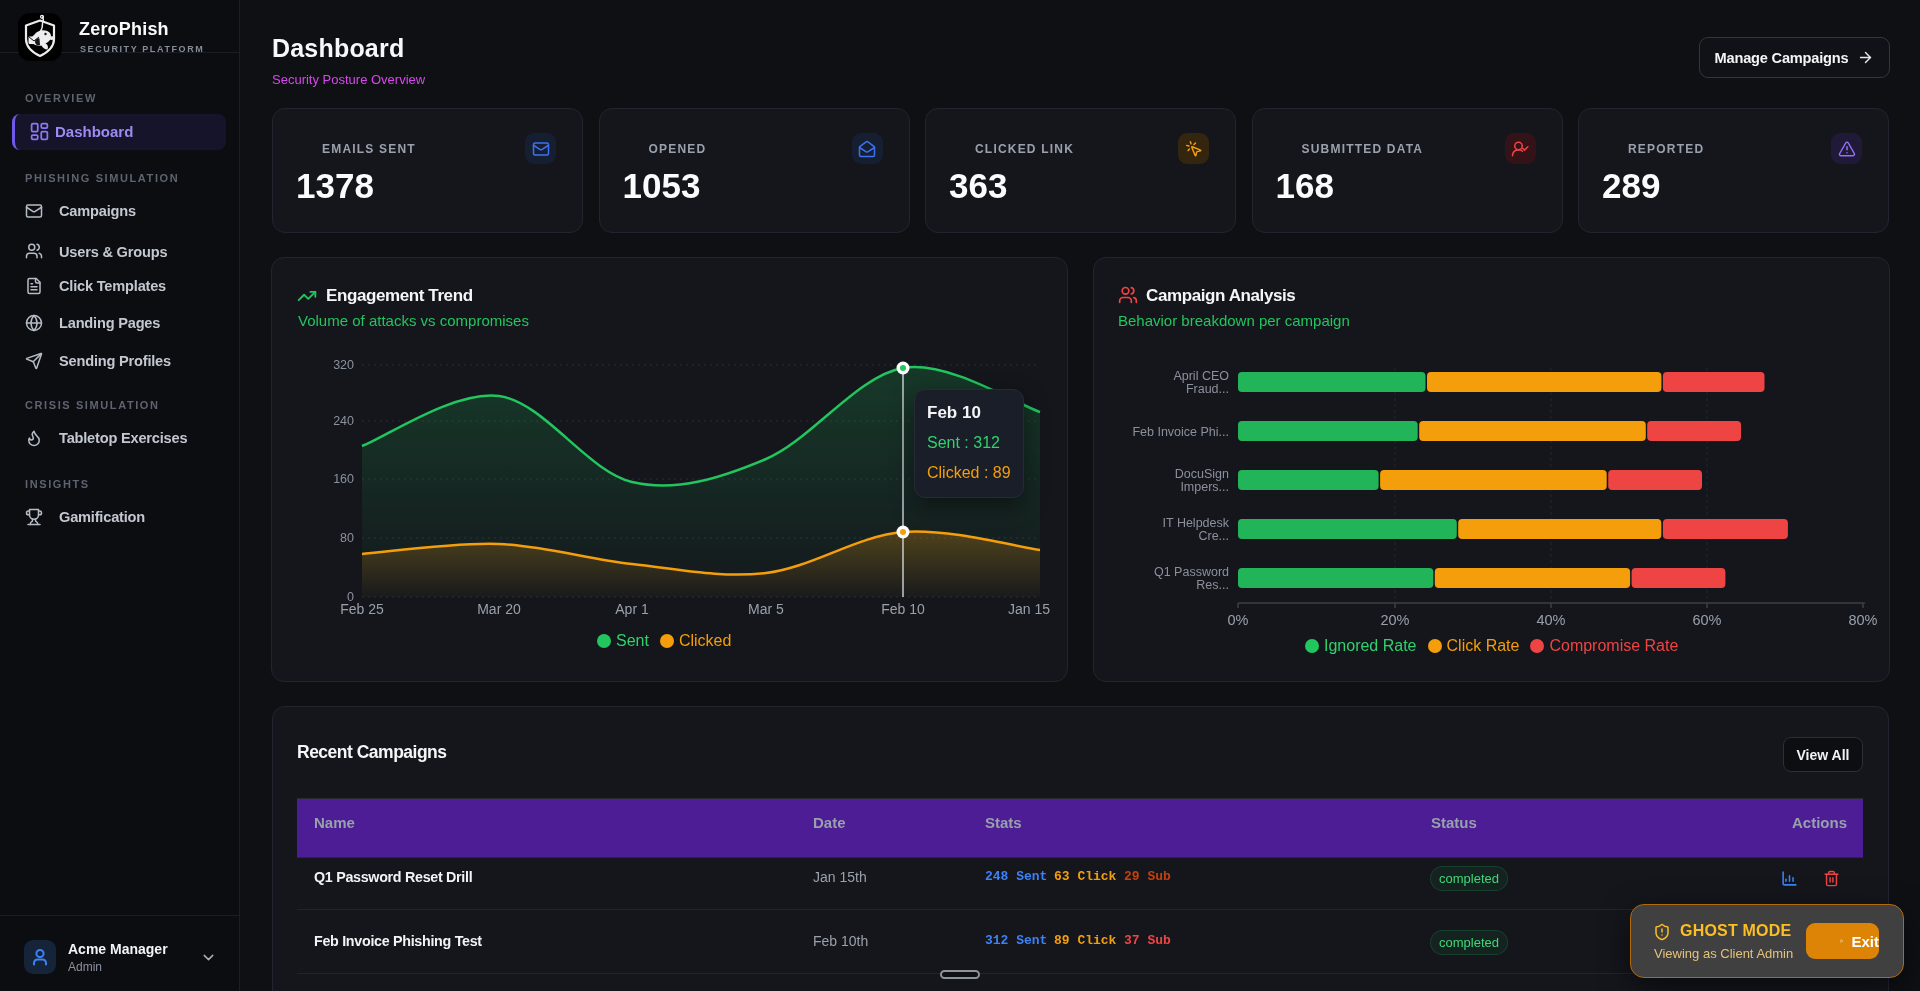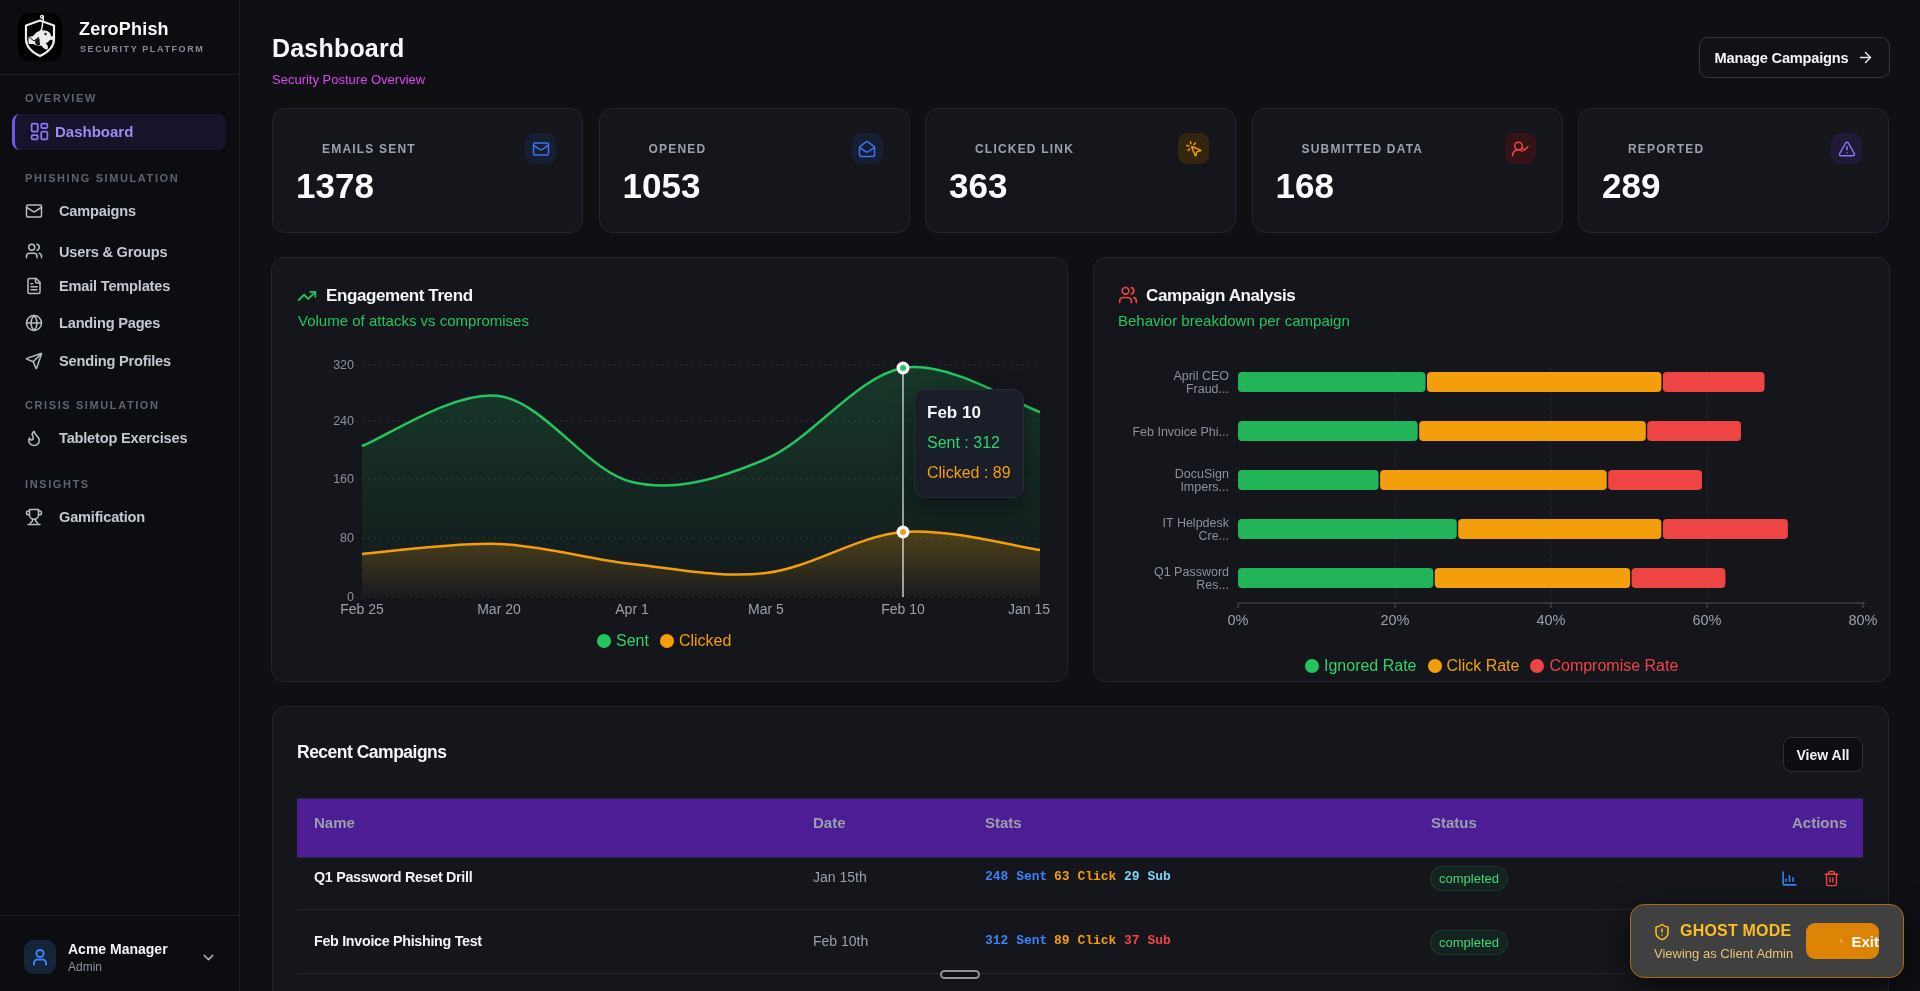--- a/index.html
+++ b/index.html
@@ -2,21 +2,21 @@
 <html><head>
 <meta charset="utf-8">
 <style>
   * { margin:0; padding:0; box-sizing:border-box; }
   html,body { width:1920px; height:991px; overflow:hidden; background:#0e1014; font-family:"Liberation Sans", sans-serif; }
   #app { position:relative; width:1920px; height:991px; background:#0e1014; overflow:hidden; }
   .abs { position:absolute; }
 
   
   #sidebar { position:absolute; left:0; top:0; width:240px; height:991px; background:#0b0d11; border-right:1px solid #1b1e26; }
-  #sbhead { position:absolute; left:0; top:0; width:240px; height:75px; border-bottom:1px solid #1b1e26; }
+  #sbhead { position:absolute; left:0; top:0; width:240px; height:53px; border-bottom:1px solid #1b1e26; }
   #logo { position:absolute; left:18px; top:13px; width:44px; height:48px; background:#000; border-radius:12px; }
   #brand { position:absolute; left:79px; top:19px; font-size:18px; font-weight:bold; color:#fafafa; letter-spacing:0.2px; }
   #brandsub { position:absolute; left:80px; top:44px; font-size:9px; font-weight:bold; color:#868d99; letter-spacing:1.6px; }
   .navlabel { position:absolute; left:25px; font-size:11px; font-weight:bold; color:#5d6470; letter-spacing:1.6px; }
   .navitem { position:absolute; left:25px; width:200px; height:24px; display:flex; align-items:center; gap:16px; color:#c2c7d0; font-size:14.6px; font-weight:bold; letter-spacing:-0.2px; }
   .navitem svg { flex:0 0 auto; }
   #active { position:absolute; left:12px; top:114px; width:214px; height:36px; background:#16142a; border-left:3px solid #6d5ae8; border-radius:8px; }
   #active .ai { position:absolute; left:14px; top:7px; }
   #active .at { position:absolute; left:40px; top:9px; color:#9d8bf2; font-size:15px; font-weight:600; }
   #userbox { position:absolute; left:0; bottom:0; width:240px; height:76px; border-top:1px solid #1b1e26; }
@@ -118,21 +118,21 @@
         <span>Users &amp; Groups</span>
       </div>
     <div class="navitem" style="top:274px;">
         <svg width="18" height="18" viewBox="0 0 24 24" fill="none" stroke="#b6bcc6" stroke-width="2" stroke-linecap="round" stroke-linejoin="round">
           <path d="M15 2H6a2 2 0 0 0-2 2v16a2 2 0 0 0 2 2h12a2 2 0 0 0 2-2V7Z"></path>
           <path d="M14 2v4a2 2 0 0 0 2 2h4"></path>
           <path d="M10 9H8"></path>
           <path d="M16 13H8"></path>
           <path d="M16 17H8"></path>
         </svg>
-        <span>Email Templates</span>
+        <span>Click Templates</span>
       </div>
     <div class="navitem" style="top:311px;">
         <svg width="18" height="18" viewBox="0 0 24 24" fill="none" stroke="#b6bcc6" stroke-width="2" stroke-linecap="round" stroke-linejoin="round">
           <circle cx="12" cy="12" r="10"></circle>
           <path d="M12 2a14.5 14.5 0 0 0 0 20 14.5 14.5 0 0 0 0-20"></path>
           <path d="M2 12h20"></path>
         </svg>
         <span>Landing Pages</span>
       </div>
     <div class="navitem" style="top:349px;">
@@ -337,21 +337,21 @@
       </svg>
   </div>
   <span class="abs" style="left:1118px; top:285px;"><svg width="20" height="20" viewBox="0 0 24 24" fill="none" stroke="#ef4444" stroke-width="2" stroke-linecap="round" stroke-linejoin="round">
         <path d="M16 21v-2a4 4 0 0 0-4-4H6a4 4 0 0 0-4 4v2"></path>
         <circle cx="9" cy="7" r="4"></circle>
         <path d="M22 21v-2a4 4 0 0 0-3-3.87"></path>
         <path d="M16 3.13a4 4 0 0 1 0 7.75"></path>
       </svg></span>
   <div class="ctitle" style="left:1146px;">Campaign Analysis</div>
   <div class="csub" style="left:1118px;">Behavior breakdown per campaign</div>
-  <div class="legend" style="left:1305px; top:637px;margin-top:20px;">
+  <div class="legend" style="left:1305px; top:637px;">
     <span class="li" style="color:#2fd26d;"><span class="ldot" style="background:#22c55e;"></span>Ignored Rate</span>
     <span class="li" style="color:#f59e0b;"><span class="ldot" style="background:#f59e0b;"></span>Click Rate</span>
     <span class="li" style="color:#ef4444;"><span class="ldot" style="background:#ef4444;"></span>Compromise Rate</span>
   </div>
 
   <div id="tcard"></div>
   <div id="ttitle">Recent Campaigns</div>
   <div id="viewall">View All</div>
   <div id="thead">
     <div class="th" style="left:17px;">Name</div>
@@ -359,21 +359,21 @@
     <div class="th" style="left:688px;">Stats</div>
     <div class="th" style="left:1134px;">Status</div>
     <div class="th" style="right:16px;">Actions</div>
   </div>
   <div class="trow" style="top:846px;">
     <div class="tname">Q1 Password Reset Drill</div>
     <div class="tdate">Jan 15th</div>
     <div class="tstats">
         <span style="left:688px;color:#3b82f6;">248 Sent</span>
         <span style="left:757px;color:#f59e0b;">63 Click</span>
-        <span style="left:827px;color:#7dd3fc;font-family:Liberation Mono, monospace;">29 Sub</span>
+        <span style="left:827px;color:#c2410c;font-family:Liberation Mono, monospace;">29 Sub</span>
       </div>
     <div class="pill">completed</div>
     <span class="abs" style="left:1484px; top:24px;"><svg width="17" height="17" viewBox="0 0 24 24" fill="none" stroke="#3b82f6" stroke-width="2.2" stroke-linecap="round" stroke-linejoin="round">
           <path d="M3 3v16a2 2 0 0 0 2 2h16"></path>
           <path d="M7 16v-3"></path>
           <path d="M12 16V8"></path>
           <path d="M17 16v-5"></path>
         </svg></span>
     <span class="abs" style="left:1526px; top:24px;"><svg width="17" height="17" viewBox="0 0 24 24" fill="none" stroke="#ef4444" stroke-width="2" stroke-linecap="round" stroke-linejoin="round">
           <path d="M3 6h18"></path>

